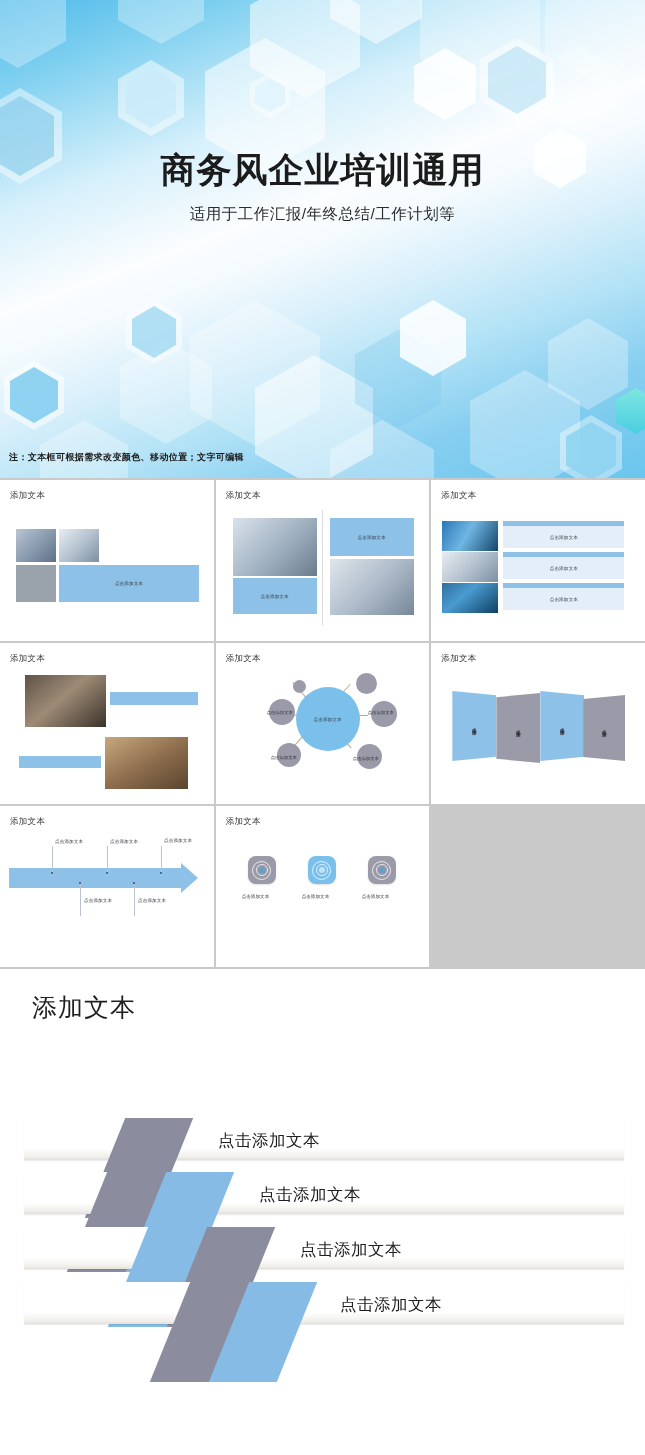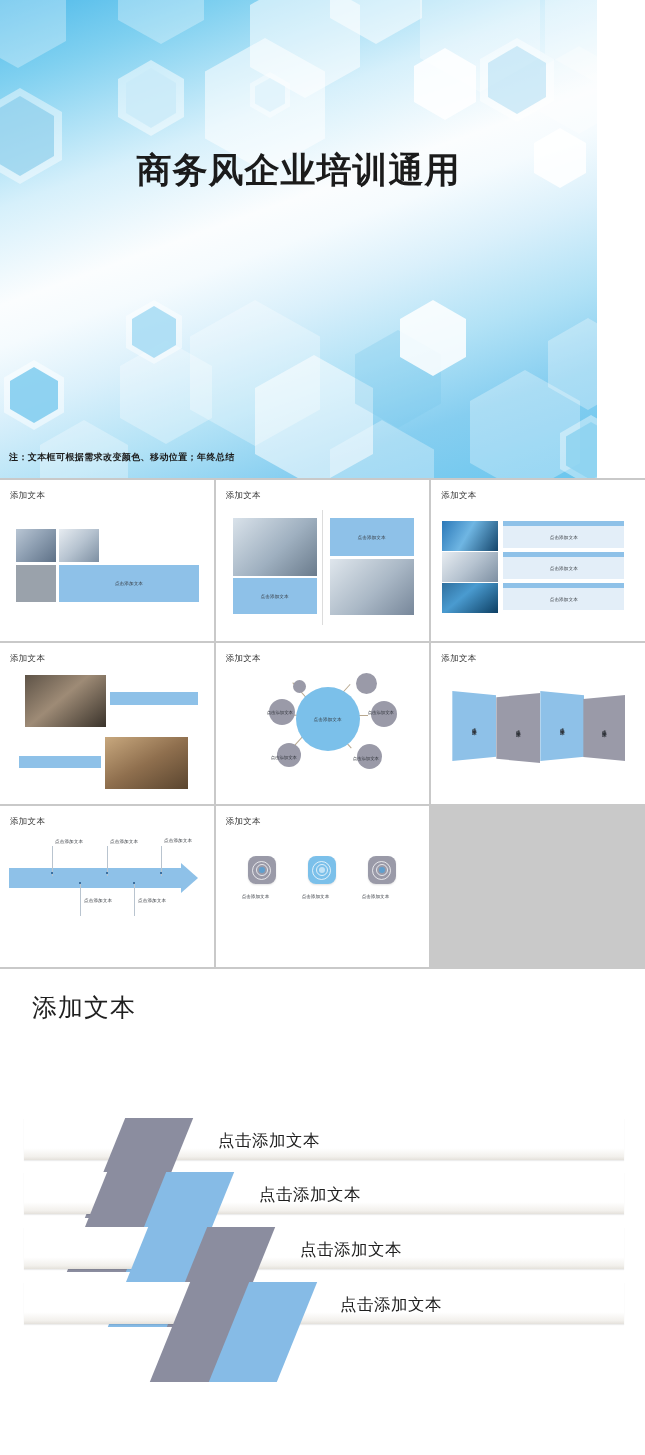--- a/index.html
+++ b/index.html
@@ -7,21 +7,21 @@
   html, body {
     width: 645px;
     font-family: "Liberation Sans", "DejaVu Sans", sans-serif;
     background: #ffffff;
   }
   .page { width: 645px; position: relative; overflow: hidden; }
 
   
   .hero {
     position: relative;
-    width: 597px;
+    width: 645px;
     height: 478px;
     background:
       linear-gradient(160deg, #4fbaea 0%, #7fd0f0 12%, #d6f0fb 30%, #fbfdfe 44%,
                       #f5fbfe 50%, #daf0fb 60%, #b2e2f6 72%, #86cef0 84%, #6ac6ee 100%);
     overflow: hidden;
     padding-left: 37px;
   }
   .hero-hex-layer { position: absolute; inset: 0; }
   .hx {
     position: absolute;
@@ -328,23 +328,24 @@
       <div class="hxr-o" style="left:132px; top:306px; width:44px; height:52px; background:rgba(164,219,243,0.85);"></div>
       <div class="hxr-o" style="left:560px; top:415px; width:62px; height:72px; background:rgba(255,255,255,0.4);"></div>
       <div class="hxr-o" style="left:566px; top:422px; width:50px; height:58px; background:rgba(140,210,240,0.85);"></div>
 
       <div class="hx-accent" style="left:616px; top:388px; width:40px; height:46px;"></div>
       <div class="hx fill-w3" style="left:534px; top:128px; width:52px; height:60px;"></div>
     </div>
 
     <div class="hero-text">
       <div class="hero-title">商务风企业培训通用</div>
-    </div>
-
-    <div class="hero-note">注：文本框可根据需求改变颜色、移动位置；年终总结</div>
+      <div class="hero-sub">适用于工作汇报/年终总结/工作计划等</div>
+    </div>
+
+    <div class="hero-note">注：文本框可根据需求改变颜色、移动位置；文字可编辑</div>
   </div>
 
   <div class="grid-wrap">
   <div class="grid">
 
 
     <div class="slide">
       <div class="slide-title">添加文本</div>
       <div class="ph p1" style="left:16px; top:49px; width:40px; height:33px;"></div>
       <div class="ph p2" style="left:59px; top:49px; width:40px; height:33px;"></div>

